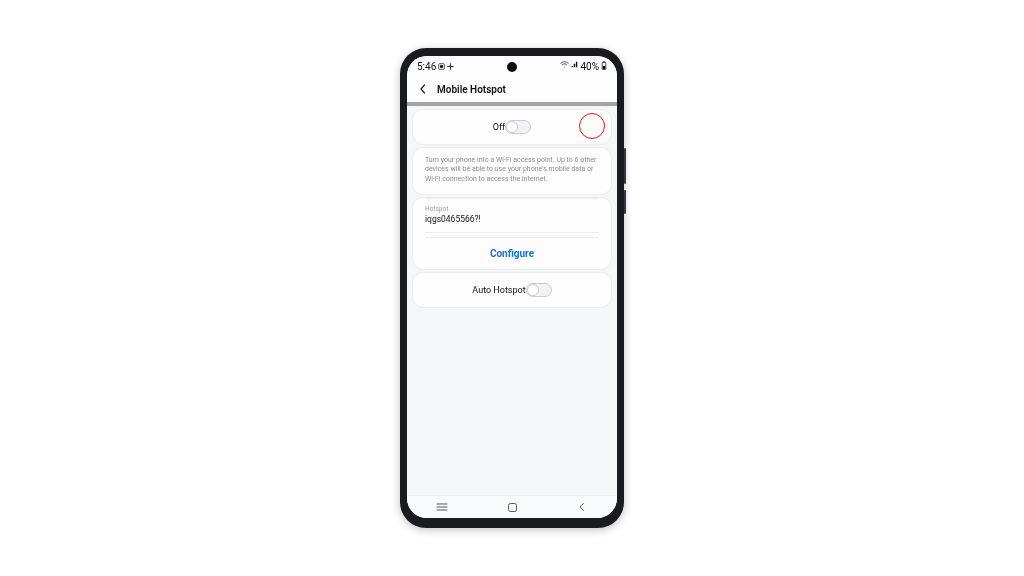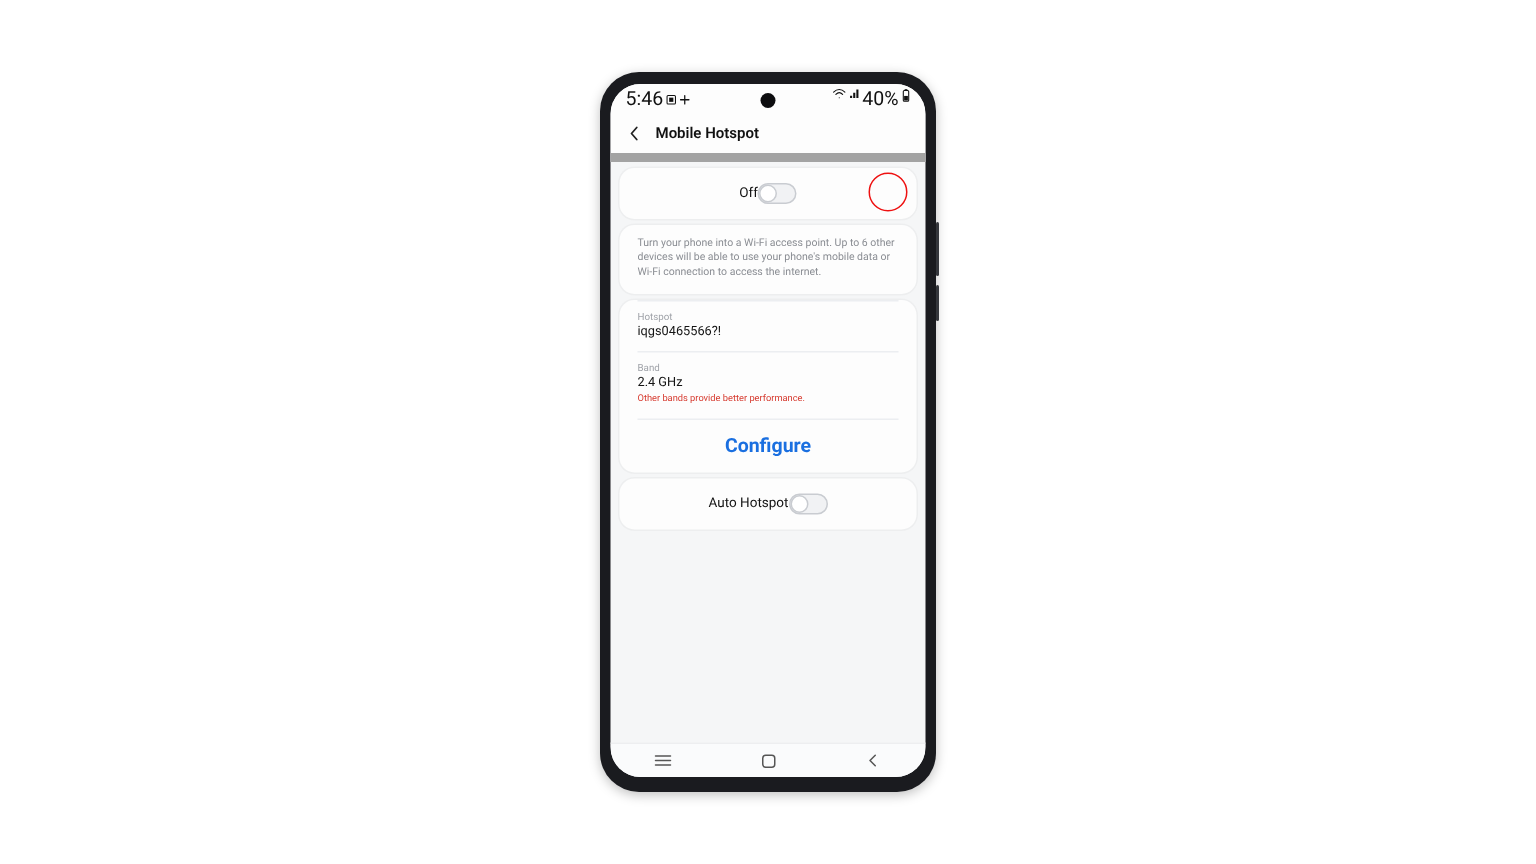--- a/index.html
+++ b/index.html
@@ -4,40 +4,40 @@
 <style>
   html,body{margin:0;padding:0;width:1024px;height:576px;background:#fff;font-family:-apple-system,BlinkMacSystemFont,"Segoe UI",Roboto,Arial,sans-serif;overflow:hidden}
   .stage{position:relative;width:1024px;height:576px;display:flex;align-items:center;justify-content:center}
   .phone{position:relative;width:224px;height:480px;background:#1a1b1f;border-radius:26px;box-shadow:0 2px 8px rgba(0,0,0,.25);padding:8px 7px 10px 7px;box-sizing:border-box}
   .screen{position:relative;width:100%;height:100%;background:#f5f6f7;border-radius:20px;overflow:hidden}
   .notch{position:absolute;top:6px;left:50%;transform:translateX(-50%);width:10px;height:10px;background:#0d0d0f;border-radius:50%;z-index:20}
   .sidebtn{position:absolute;right:-2px;width:2px;background:#35373c;border-radius:1px}
   .sidebtn.b1{top:100px;height:36px}
   .sidebtn.b2{top:142px;height:24px}
 
-  .statusbar{position:relative;height:20px;display:flex;align-items:center;justify-content:space-between;padding:0 10px;font-size:13px;color:#111;background:#fdfdfd}
+  .statusbar{position:relative;height:20px;display:flex;align-items:center;justify-content:space-between;padding:0 10px;font-size:10px;color:#111;background:#fdfdfd}
   .sb-left{display:flex;align-items:center;gap:2px}
   .sb-right{display:flex;align-items:flex-start;gap:2px}
   .sb-ic{display:inline-flex}
 
-  .titlebar{display:flex;align-items:center;gap:8px;height:26px;padding:0 10px;background:#fdfdfd;border-bottom:6px solid #a3a3a3}
+  .titlebar{display:flex;align-items:center;gap:8px;height:26px;padding:0 10px;background:#fdfdfd;border-bottom:4px solid #a3a3a3}
   .back{width:12px;height:12px;display:flex;align-items:center;justify-content:center}
   .title{font-size:10px;font-weight:600;color:#111}
   .card{background:#fdfdfd;margin:4px 6px;border-radius:10px;box-shadow:0 0 0 1px rgba(0,0,0,.03)}
   .row{display:flex;align-items:center;justify-content:center;padding:10px 12px}
   .row .lbl{font-size:9px;color:#111}
   .desc{padding:8px 12px 10px 12px;font-size:7px;line-height:1.35;color:#8a8d93}
 
   .field{padding:6px 12px 4px 12px}
   .field .flabel{font-size:6.5px;color:#9fa2a8}
   .field .fval{font-size:8.5px;color:#141414;margin-top:1px}
   .bandnote{font-size:6.2px;color:#d63a2f;margin-top:1px}
   .sep{height:1px;background:#eceef1;margin:4px 12px 0 12px}
 
-  .configure{text-align:center;padding:10px 0;font-size:13px;font-weight:700;color:#1a6fe0}
+  .configure{text-align:center;padding:10px 0;font-size:10px;font-weight:700;color:#1a6fe0}
 
   .toggle{position:relative;width:24px;height:12px;border-radius:8px;border:1px solid #c9ccd1;background:#f1f2f4}
   .toggle .knob{position:absolute;top:0;left:0;width:12px;height:12px;border-radius:50%;background:#fff;border:1px solid #c9ccd1;box-sizing:border-box}
   .circle-mark{position:absolute;width:24px;height:24px;border:1.5px solid #e11;border-radius:50%;pointer-events:none}
 
   .navbar{position:absolute;left:0;right:0;bottom:0;height:22px;background:#fafbfc;display:flex;align-items:center;justify-content:space-around;border-top:1px solid #edeef0}
   .nav-ic{width:12px;height:12px;display:flex;align-items:center;justify-content:center;color:#444}
 </style>
 </head>
 <body>
@@ -109,25 +109,20 @@
         <div class="desc">Turn your phone into a Wi-Fi access point. Up to 6 other devices will be able to use your phone's mobile data or Wi-Fi connection to access the internet.</div>
       </div>
 
       <div class="card">
         <div class="sep"></div>
         <div class="field">
           <div class="flabel">Hotspot</div>
           <div class="fval">iqgs0465566?!</div>
         </div>
         <div class="sep"></div>
-        <div class="field" style="padding-bottom:6px">
-          <div class="flabel">Band</div>
-          <div class="fval">2.4 GHz</div>
-          <div class="bandnote">Other bands provide better performance.</div>
-        </div>
         <div class="sep"></div>
         <div class="configure">Configure</div>
       </div>
 
       <div class="card">
         <div class="row">
           <div class="lbl">Auto Hotspot</div>
           <div class="toggle">
             <div class="knob"></div>
           </div>

